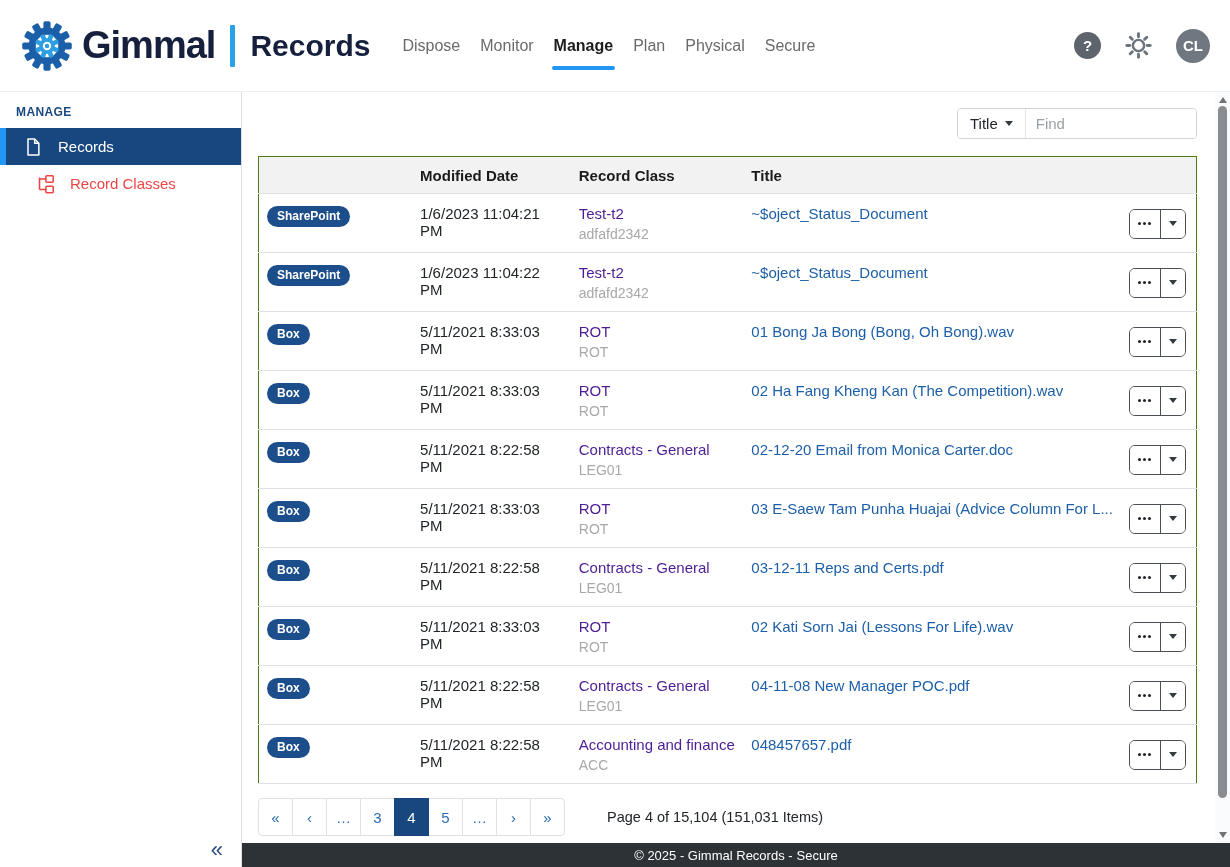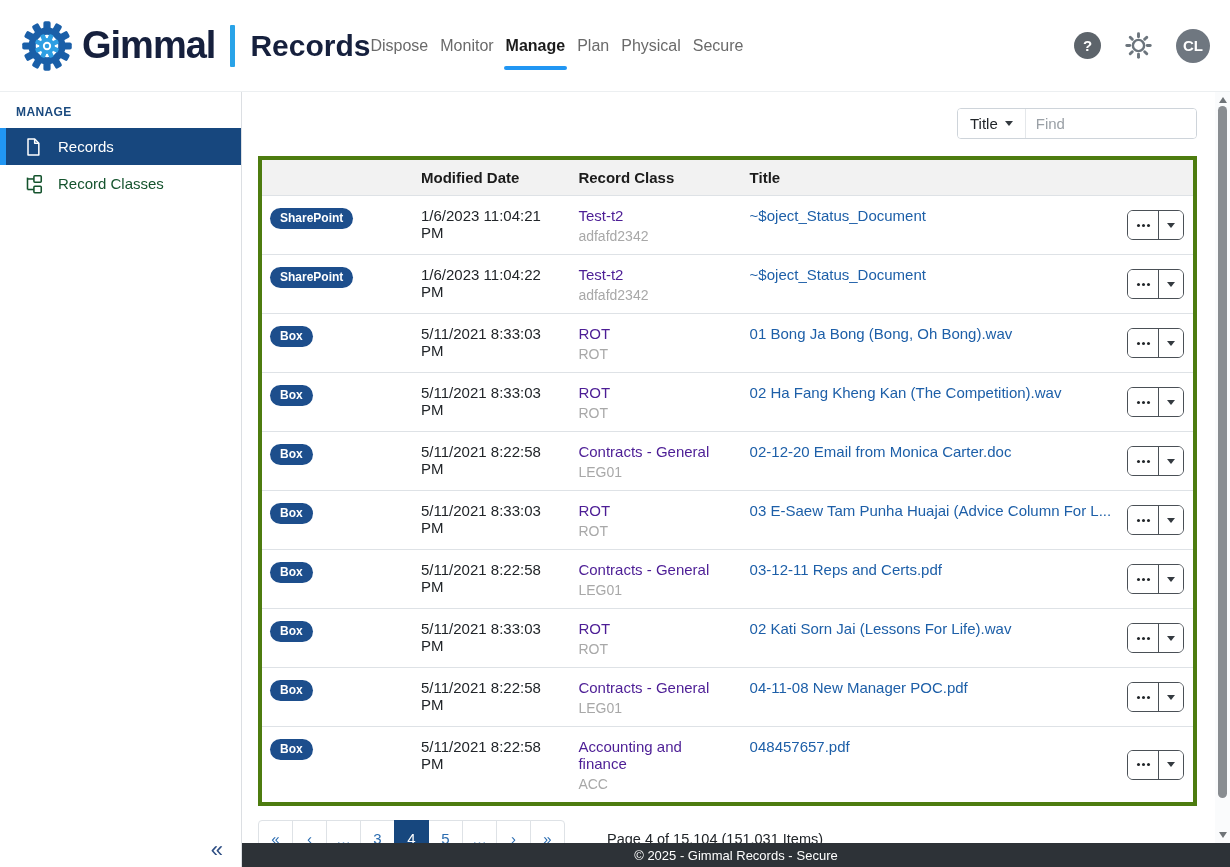--- a/index.html
+++ b/index.html
@@ -6,58 +6,58 @@
   html,body { width:1230px; height:867px; overflow:hidden; background:#fff;
     font-family:"Liberation Sans", sans-serif; color:#212529; }
 
   
   .app-header { height:92px; display:flex; align-items:center; padding:0 20px;
     background:#fff; border-bottom:1px solid #eceff1; position:relative; z-index:3; }
   .brand { display:flex; align-items:center; }
   .brand-name { font-size:38px; font-weight:800; color:#16203d; letter-spacing:-1px; margin-left:8px; }
   .brand-sep { width:5px; height:42px; background:#29a3e8; border-radius:1px; margin:0 15px; }
   .brand-product { font-size:30px; font-weight:600; color:#16203d; }
-  .primary-nav { display:flex; gap:12px; align-items:center; }
+  .primary-nav { display:flex; gap:20px; margin-left:32px; align-items:center; }
   .nav-item { font-size:16px; color:#6a6a6a; cursor:pointer; position:relative; }
   .nav-item.active { color:#1c1c1c; font-weight:700; }
   .nav-item.active::after { content:""; position:absolute; left:-2px; right:-2px; bottom:-15px;
     height:4px; background:#2196f3; border-radius:2px; }
   .header-right { margin-left:auto; display:flex; align-items:center; gap:24px; }
   .help-circle { width:27px; height:27px; border-radius:50%; background:#5d646b; color:#fff;
     display:flex; align-items:center; justify-content:center; font-size:15px; font-weight:700; cursor:pointer; }
   .settings-btn { cursor:pointer; display:flex; }
   .avatar { width:34px; height:34px; border-radius:50%; background:#6f7780; color:#fff;
     display:flex; align-items:center; justify-content:center; font-size:15px; font-weight:700; cursor:pointer; }
 
   
   .shell { display:flex; height:775px; }
   .sidebar { width:242px; background:#fff; border-right:1px solid #dcdfe3; position:relative; flex:none; }
   .side-section { padding:13px 16px 9px; font-size:12px; font-weight:700; color:#1a4a7f; letter-spacing:.4px; }
-  .side-item { height:37px; display:flex; align-items:center; gap:14px; padding-left:22px;
-    font-size:15px; color:#14532d; cursor:pointer; }
+  .side-item { height:37px; display:flex; align-items:center; gap:14px; padding-left:34px;
+    font-size:15px; color:#ef4444; cursor:pointer; }
   .side-item .side-icon { display:flex; width:22px; justify-content:center; }
   .side-item.active { background:#17477e; color:#fff; border-left:6px solid #2196f3; padding-left:16px; }
   .collapse-btn { position:absolute; bottom:4px; right:18px; font-size:22px; color:#2f4f84; cursor:pointer; }
 
   
   .main { flex:1; padding:16px 33px 0 16px; position:relative; background:#fff; }
   .filter-row { display:flex; justify-content:flex-end; margin-bottom:17px; }
   .input-group { display:flex; width:240px; height:31px; border:1px solid #ced4da; border-radius:4px;
     overflow:hidden; background:#fff; }
   .field-btn { display:flex; align-items:center; gap:7px; padding:0 12px; border:none; background:#fff;
     border-right:1px solid #e4e7ea; font-size:15px; color:#212529; cursor:pointer;
     font-family:"Liberation Sans",sans-serif; }
   .caret-down { width:0; height:0; border-left:4px solid transparent; border-right:4px solid transparent;
     border-top:5px solid #343a40; }
   .find-input { border:none; outline:none; flex:1; padding:0 10px; font-size:15px; color:#212529;
     font-family:"Liberation Sans",sans-serif; }
   .find-input::placeholder { color:#9aa0a6; }
 
   
-  table.records { width:100%; border-collapse:collapse; border:4px solid #4d7c0f; }
+  table.records { width:100%; border-collapse:collapse; border:1px solid #4d7c0f; }
   table.records thead th { background:#f2f2f2; text-align:left; font-size:15px; font-weight:700;
     color:#1b1b1b; height:37px; padding:0 8px; border-bottom:1px solid #dee2e6; }
   table.records tbody td { border-bottom:1px solid #dee2e6; padding:11px 8px 10px; vertical-align:top;
     height:59px; }
   td.cell-actions { vertical-align:middle !important; }
   .badge { display:inline-block; background:#1d4e8c; color:#fff; font-size:12px; font-weight:700;
     padding:3px 10px 4px; border-radius:20px; margin-top:1px; cursor:pointer; }
   .cell-date { font-size:15px; color:#212529; }
   .rc-main { font-size:15px; color:#4c1d95; }
   .rc-sub { font-size:14px; color:#a8a8a8; margin-top:4px; }

